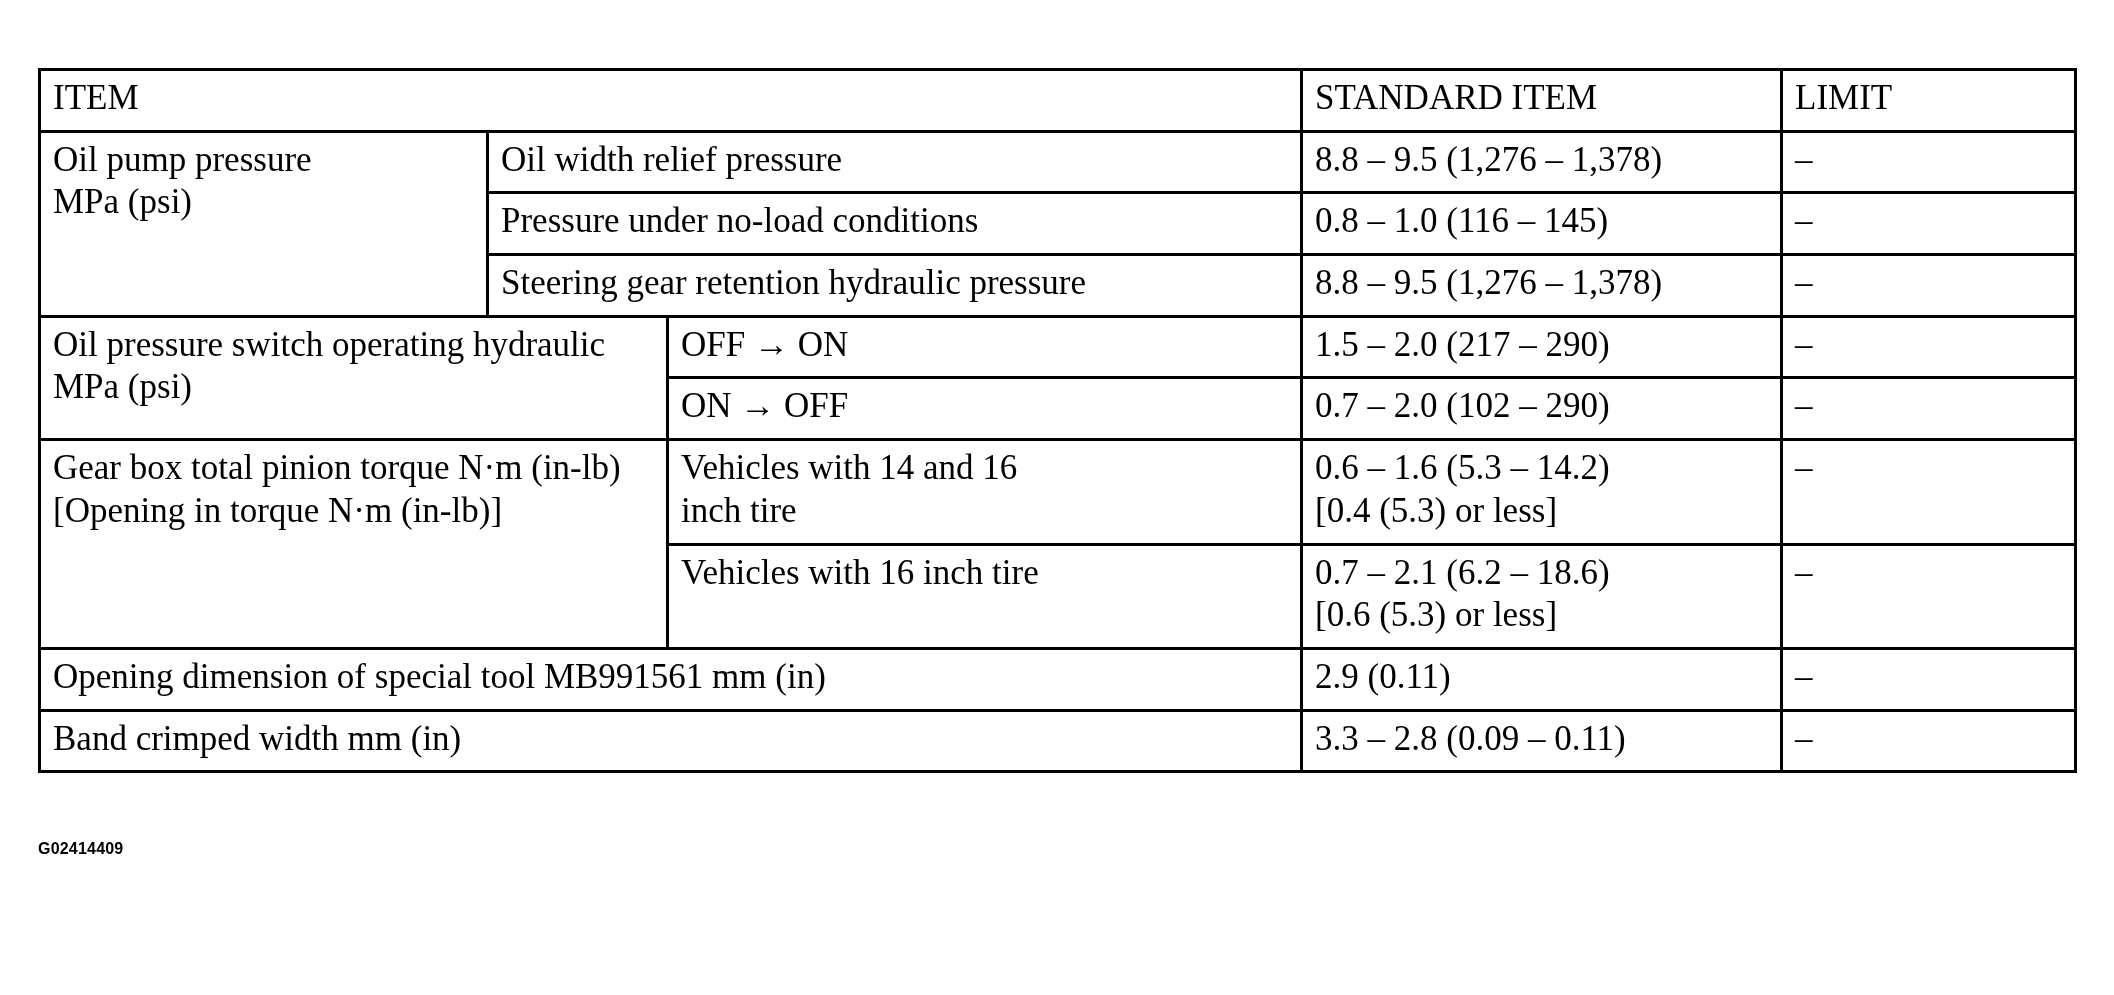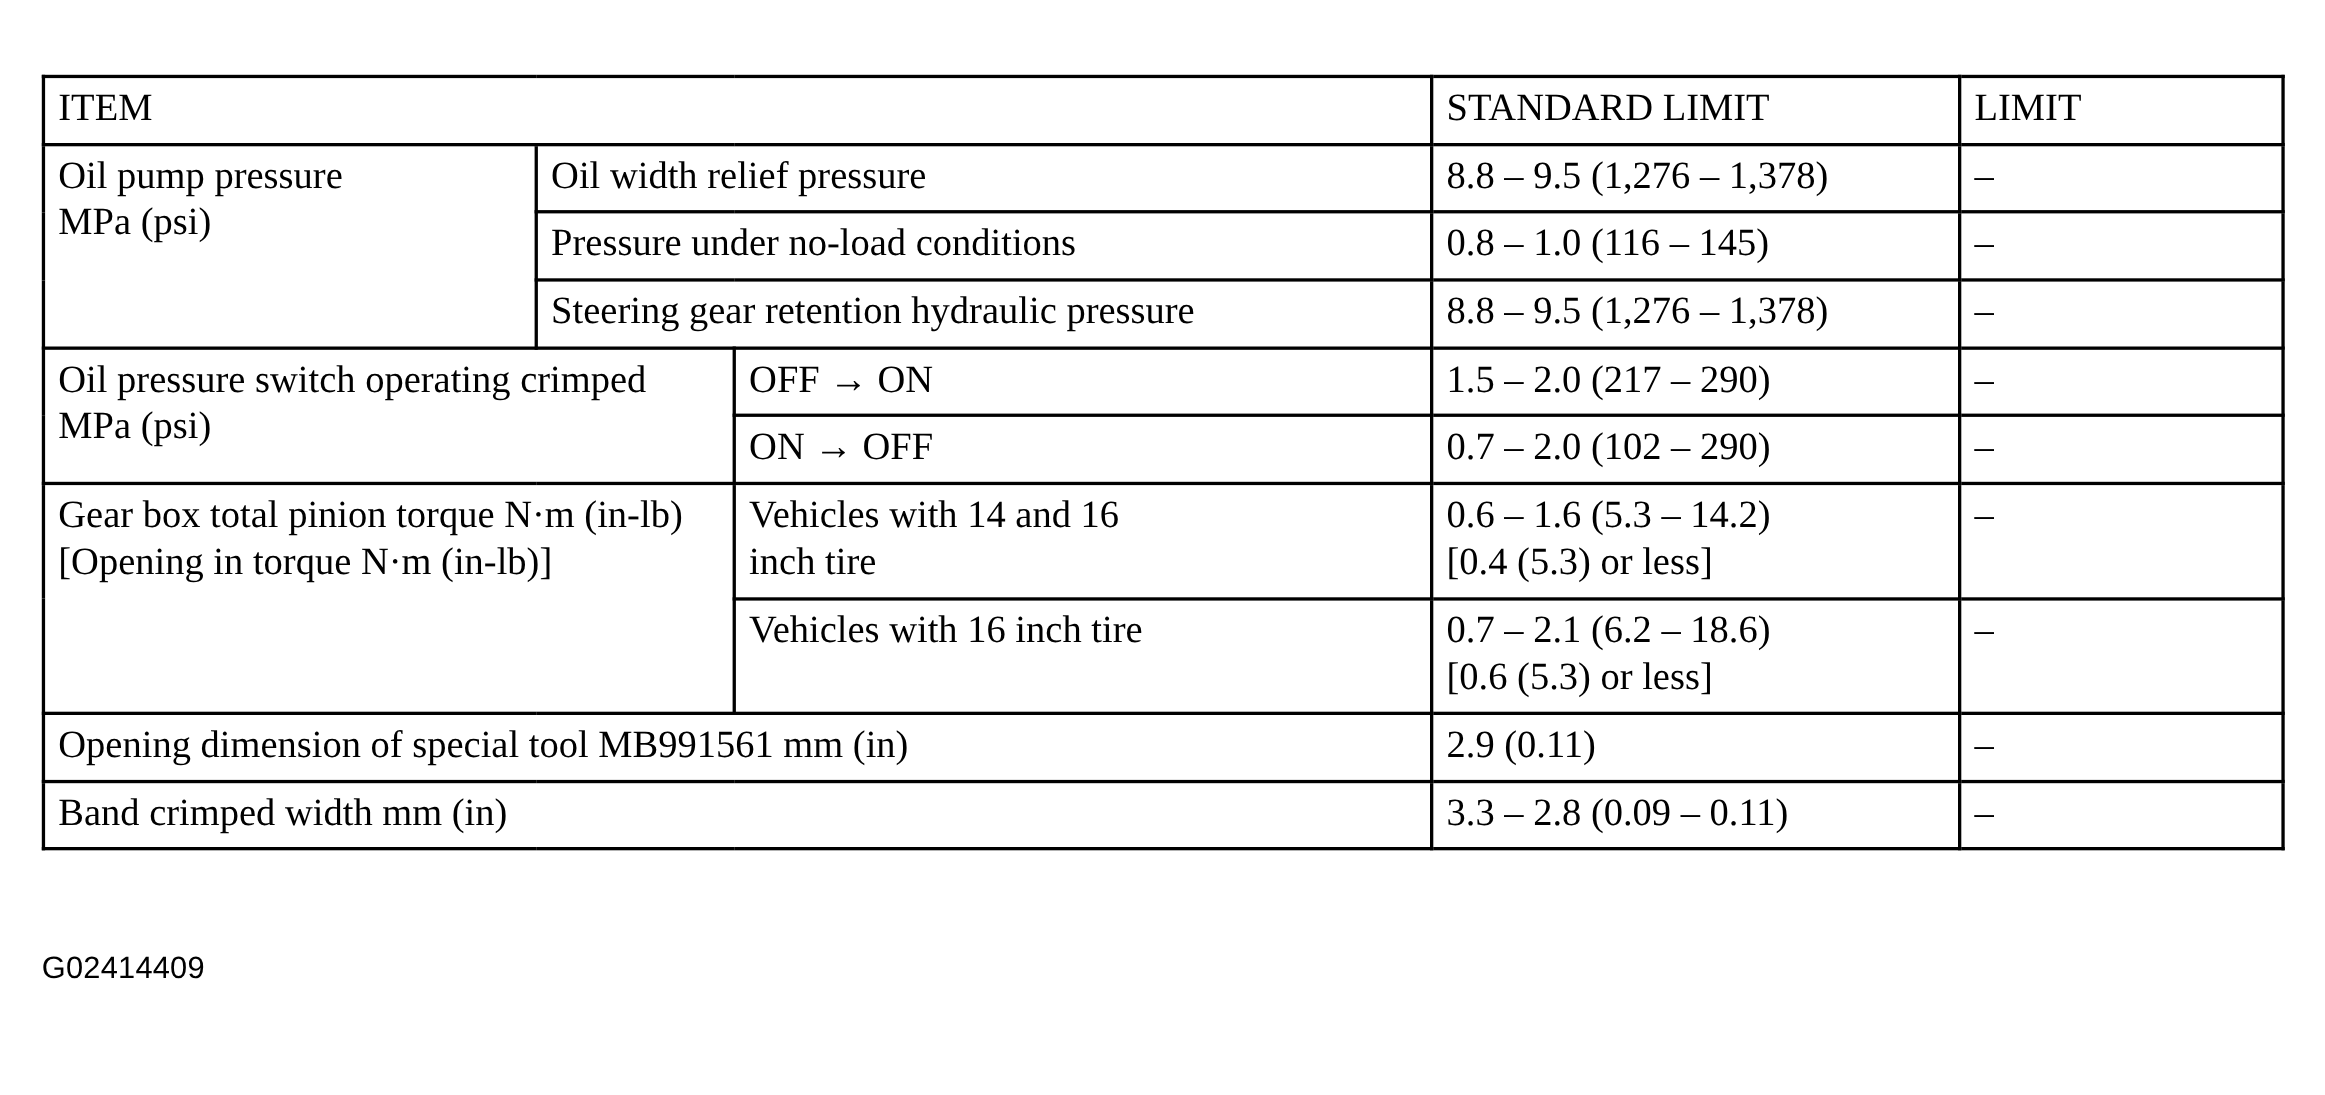--- a/index.html
+++ b/index.html
@@ -39,44 +39,45 @@
   }
   table.spec th {
     font-weight: normal;
   }
 
   .nowrap { white-space: nowrap; }
 
   .caption {
     position: absolute;
     left: 38px;
-    top: 864px;
-    font-size: 28px;
+    top: 840px;
+    font-size: 16px;
     font-family: "Liberation Sans", sans-serif;
     letter-spacing: 0.2px;
     color: #000;
+    font-weight: bold;
   }
   .arrow { font-family: "Liberation Sans", sans-serif; }
 </style>
 </head>
 <body>
 
 <div class="page">
   <table class="spec">
     <colgroup>
       <col style="width:448px">
       <col style="width:180px">
       <col style="width:634px">
       <col style="width:480px">
       <col style="width:294px">
     </colgroup>
     <tbody>
       <tr>
         <th colspan="3">ITEM</th>
-        <th>STANDARD LIMIT</th>
+        <th>STANDARD ITEM</th>
         <th>LIMIT</th>
       </tr>
 
       <tr>
         <td rowspan="3" colspan="1">
           <span>Oil pump pressure</span><br>
           <span>MPa (psi)</span>
         </td>
         <td colspan="2">Oil width relief pressure</td>
         <td class="nowrap">8.8 – 9.5 (1,276 – 1,378)</td>
@@ -90,21 +91,21 @@
       </tr>
 
       <tr>
         <td colspan="2">Steering gear retention hydraulic pressure</td>
         <td class="nowrap">8.8 – 9.5 (1,276 – 1,378)</td>
         <td>–</td>
       </tr>
 
       <tr>
         <td rowspan="2" colspan="2">
-          <span>Oil pressure switch operating crimped</span><br>
+          <span>Oil pressure switch operating hydraulic</span><br>
           <span>MPa (psi)</span>
         </td>
         <td class="arrow">OFF → ON</td>
         <td class="nowrap">1.5 – 2.0 (217 – 290)</td>
         <td>–</td>
       </tr>
 
       <tr>
         <td class="arrow">ON → OFF</td>
         <td class="nowrap">0.7 – 2.0 (102 – 290)</td>

